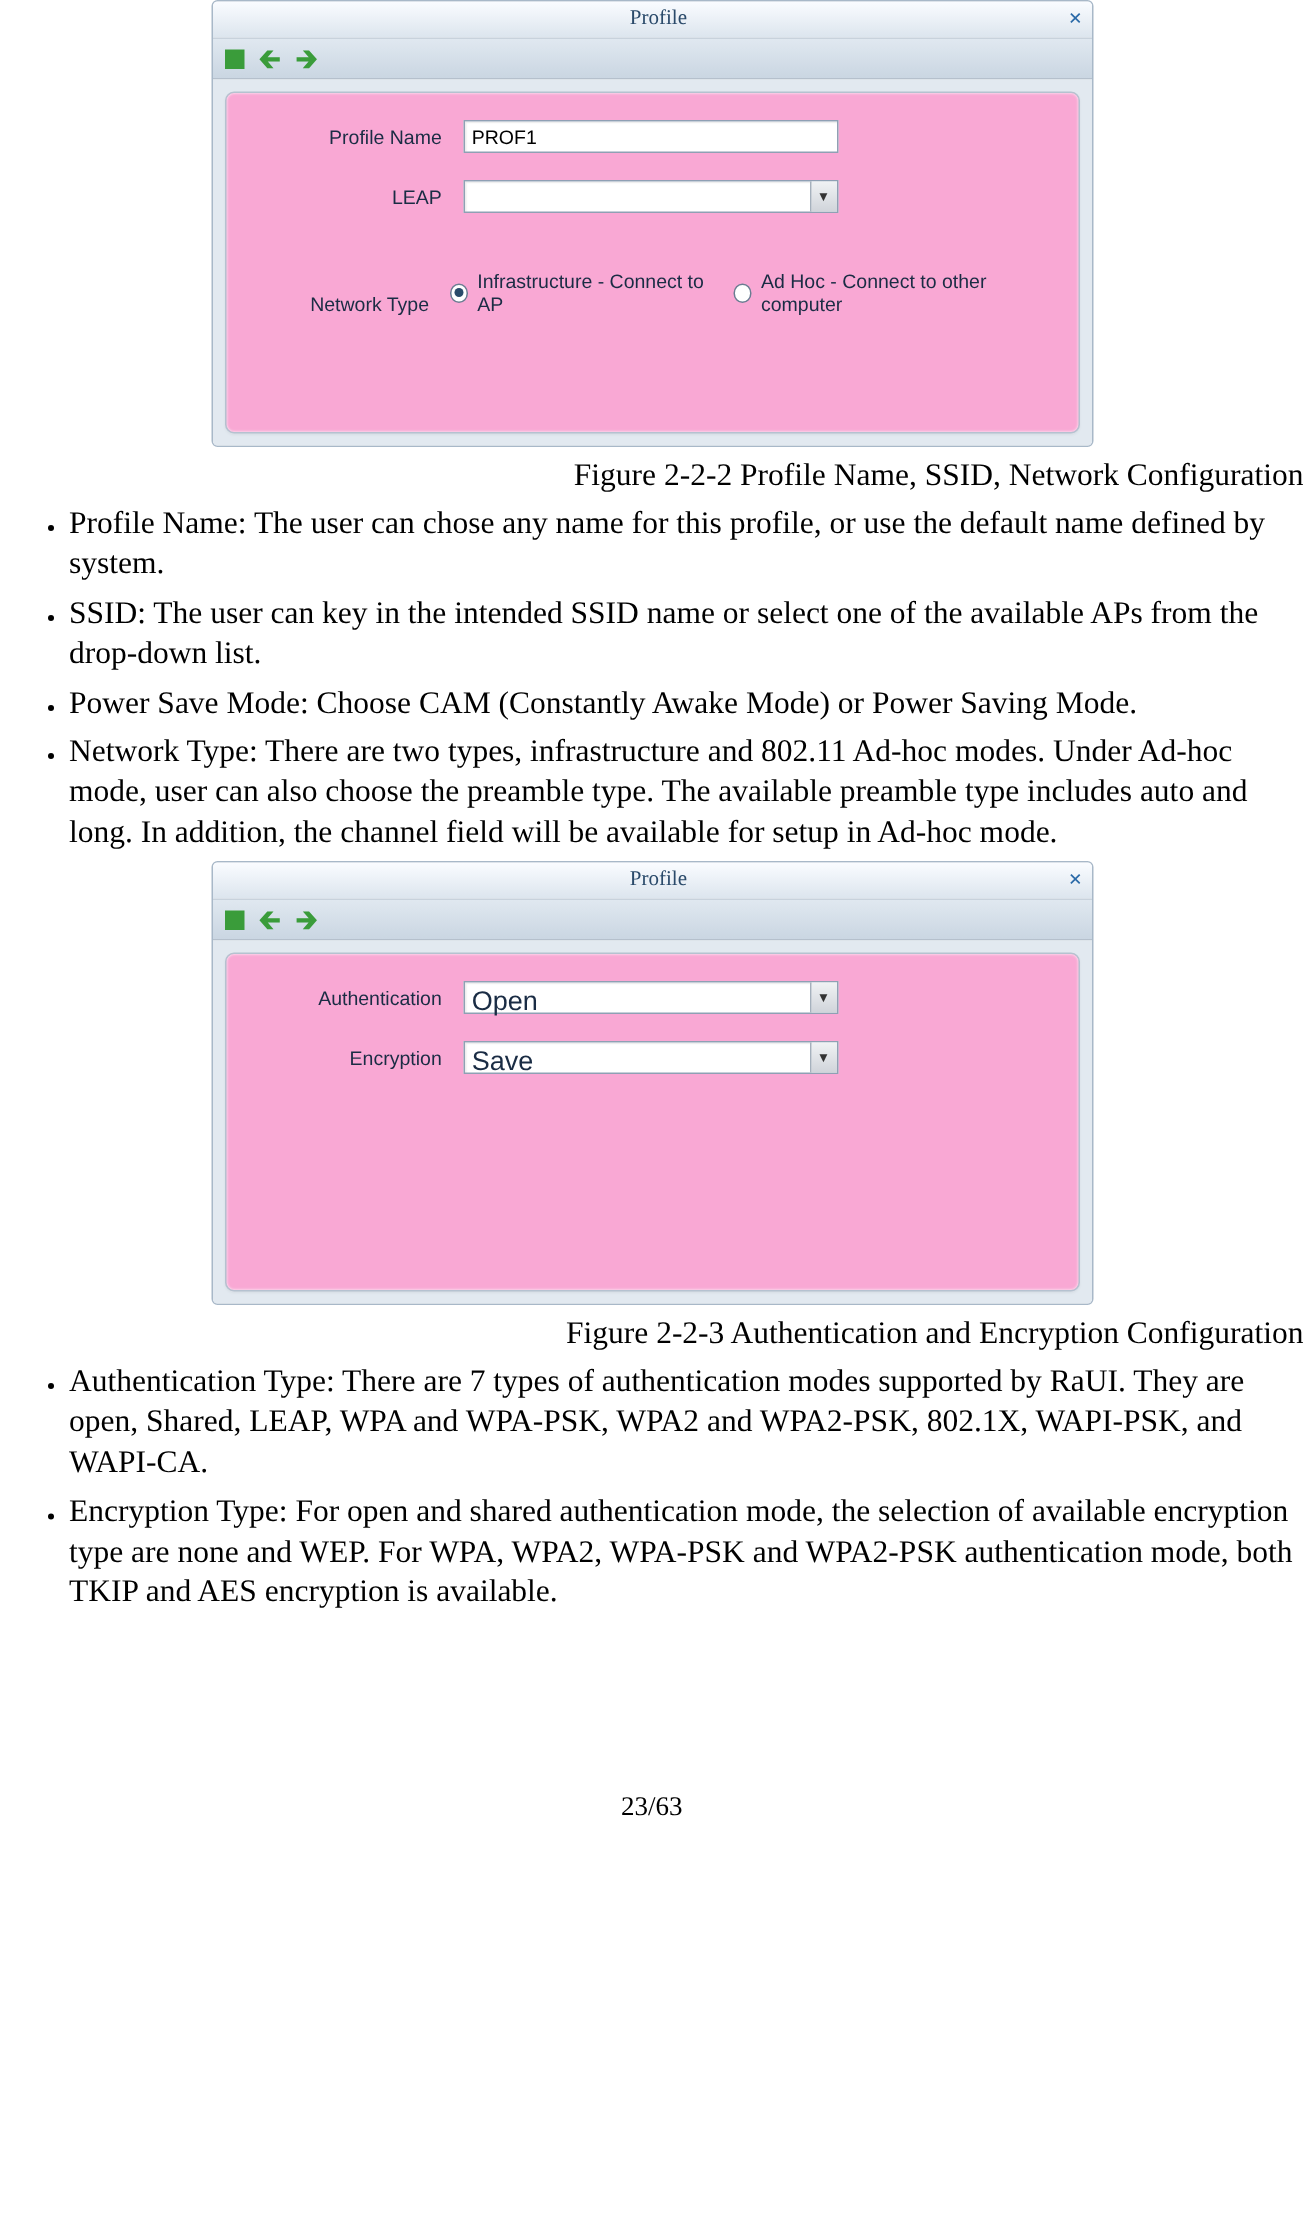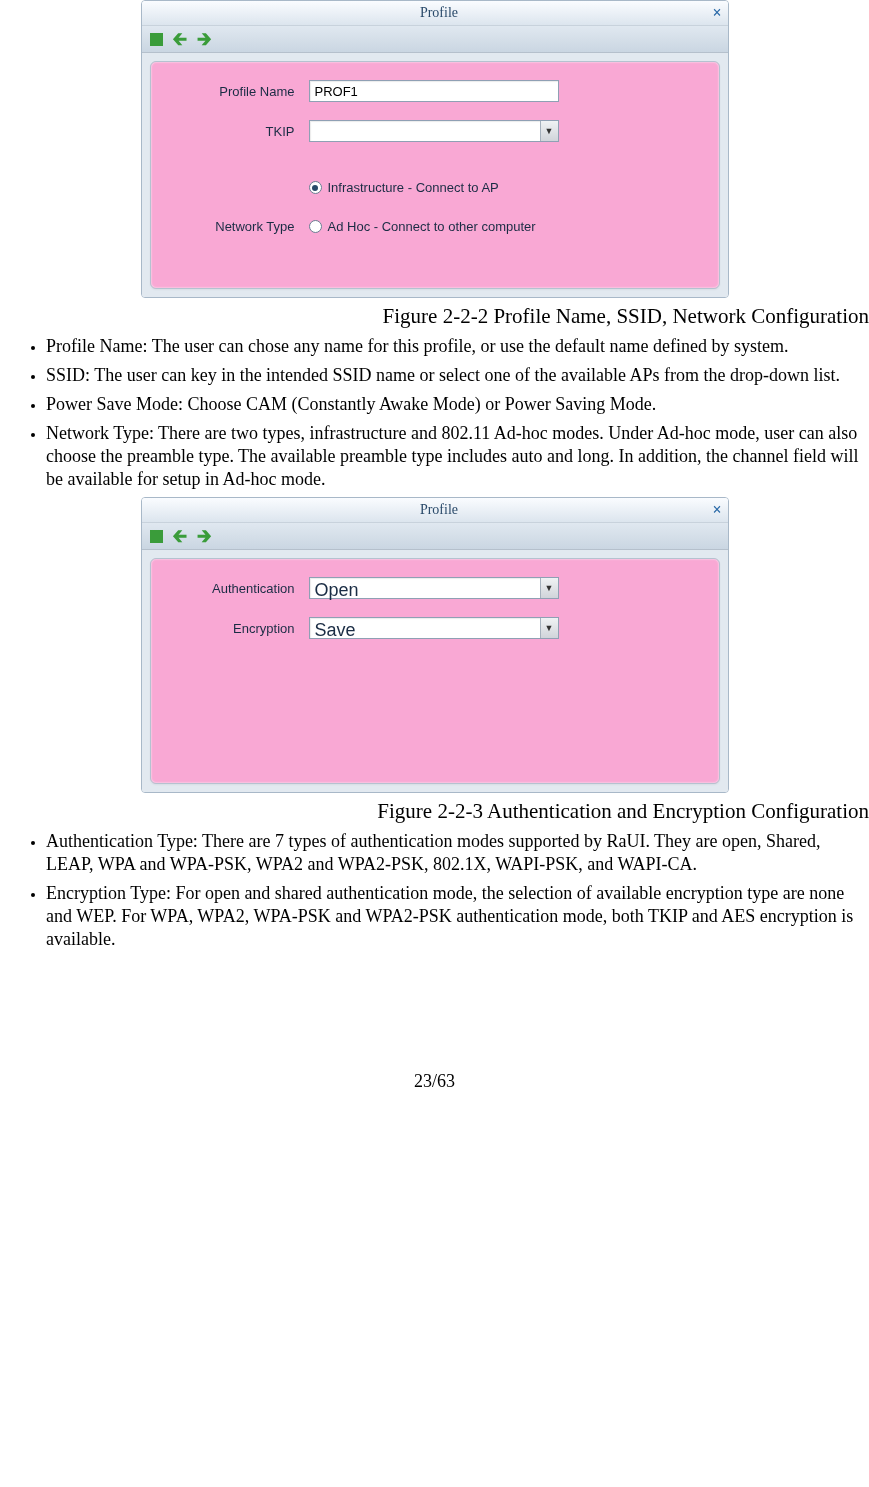--- a/index.html
+++ b/index.html
@@ -109,22 +109,22 @@
       background: linear-gradient(#f0f2f4, #d0d4da);
       border-left: 1px solid #a5b0bc;
       display: flex;
       align-items: center;
       justify-content: center;
       font-size: 9px;
       color: #333;
     }
     .radio-group {
       display: flex;
-      flex-direction: column;
-      gap: 24px;
+      flex-direction: row;
+      gap: 12px;
       font-family: Tahoma, Arial, sans-serif;
       font-size: 13px;
       color: #1a2c44;
     }
     .radio-option {
       display: flex;
       align-items: center;
       gap: 6px;
     }
     .radio-dot {
@@ -149,21 +149,21 @@
       text-align: right;
       font-size: 21px;
       margin: 2px 0 6px 0;
     }
     ul.bullets {
       list-style: disc;
       padding-left: 42px;
       margin: 0 4px 6px 4px;
     }
     ul.bullets li {
-      font-size: 18px;
+      font-size: 21px;
       line-height: 1.28;
       margin-bottom: 6px;
       text-align: left;
       padding-right: 2px;
     }
     ul.bullets li::marker { font-size: 14px; }
     .page-num {
       text-align: center;
       font-size: 18px;
       margin-top: 120px;
@@ -183,21 +183,21 @@
     <span class="arrow-left">🡰</span>
     <span class="arrow-right">🡲</span>
   </div>
   <div class="dialog-body">
     <div class="panel tall1">
       <div class="form-row">
         <div class="label">Profile Name</div>
         <input class="text-input" value="PROF1" style="">
       </div>
       <div class="form-row">
-        <div class="label">TKIP</div>
+        <div class="label">LEAP</div>
         <div class="combo">
           <div class="combo-value"></div>
           <div class="combo-btn">▼</div>
         </div>
       </div>
       <div class="form-row" style="align-items:flex-end; margin-top:38px;">
         <div class="label" style="padding-top:0;">Network Type</div>
         <div class="radio-group">
           <div class="radio-option">
             <span class="radio-dot selected"></span>

